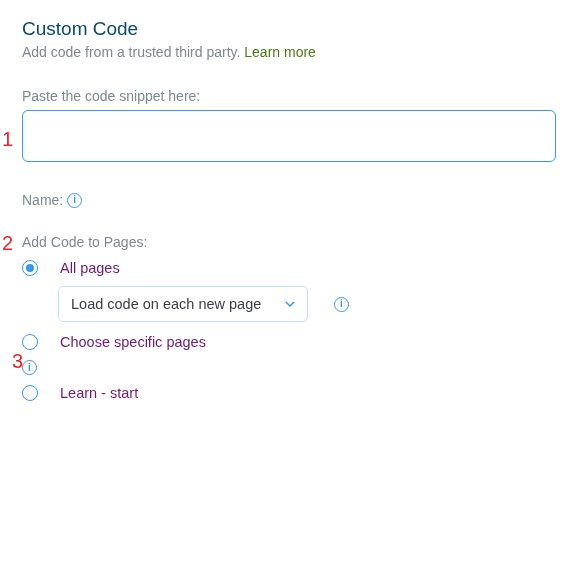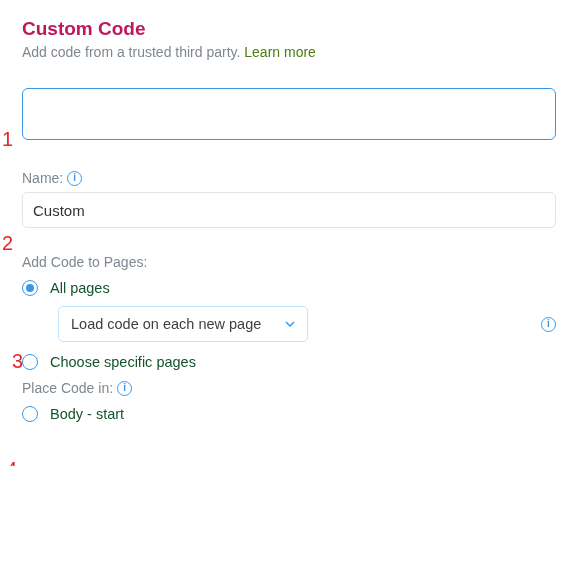--- a/index.html
+++ b/index.html
@@ -7,23 +7,23 @@
     margin: 0;
     padding: 18px 22px;
     font-family: -apple-system, BlinkMacSystemFont, "Segoe UI", Helvetica, Arial, sans-serif;
     width: 578px;
     color: #333;
     background: #fff;
     position: relative;
   }
   .title {
     font-size: 19px;
-    color: #be185d;
+    color: #0c4a6e;
     margin: 0 0 4px 0;
-    font-weight: 700;
+    font-weight: 400;
   }
   .subtitle {
     font-size: 14px;
     color: #7f8890;
     margin: 0 0 28px 0;
   }
   .subtitle a { color: #4d7c0f; text-decoration: none; }
   .field-label {
     font-size: 14px;
     color: #7f8890;
@@ -64,24 +64,24 @@
     border: 1px solid #dfe5eb;
     border-radius: 5px;
     padding: 0 10px;
     font-size: 15px;
     color: #333;
     outline: none;
   }
   .radio-row {
     display: flex;
     align-items: center;
-    gap: 12px;
+    gap: 22px;
     margin: 10px 0;
     font-size: 14.5px;
-    color: #14532d;
+    color: #701a75;
   }
   .radio {
     width: 16px;
     height: 16px;
     border: 1.5px solid #3899ec;
     border-radius: 50%;
     display: inline-flex;
     align-items: center;
     justify-content: center;
     flex-shrink: 0;
@@ -89,23 +89,22 @@
   .radio.checked::after {
     content: "";
     width: 8px;
     height: 8px;
     background: #3899ec;
     border-radius: 50%;
   }
   .select-row {
     display: flex;
     align-items: center;
-    gap: 20px;
+    gap: 26px;
     margin: 8px 0 12px 36px;
-    justify-content: space-between;
   }
   .select {
     width: 250px;
     height: 36px;
     border: 1px solid #c1e4fe;
     border-radius: 5px;
     display: flex;
     align-items: center;
     justify-content: space-between;
     padding: 0 12px;
@@ -134,29 +133,29 @@
 <span class="marker" style="top:232px;">2</span>
 <span class="marker" style="top:350px; left:12px;">3</span>
 <span class="marker" style="top:458px; left:6px;">4</span>
 
 <h1 class="title">Custom Code</h1>
 <p class="subtitle">
   <span>Add code from a trusted third party. </span><a href="#">Learn more</a>
 </p>
 
 <div class="section">
+  <div class="field-label">Paste the code snippet here:</div>
   <textarea class="code-textarea" style=""></textarea>
 </div>
 
 <div class="section">
   <div class="field-label">
     <span>Name:</span>
     <span class="info-icon">i</span>
   </div>
-  <input class="text-input" type="text" value="Custom" style="">
 </div>
 
 <div class="section" style="margin-bottom:0;">
   <div class="field-label">Add Code to Pages:</div>
 
   <div class="radio-row">
     <span class="radio checked"></span>
     <span>All pages</span>
   </div>
 
@@ -173,21 +172,20 @@
   </div>
 
   <div class="radio-row">
     <span class="radio"></span>
     <span>Choose specific pages</span>
   </div>
 </div>
 
 <div class="section">
   <div class="field-label">
-    <span>Place Code in:</span>
     <span class="info-icon">i</span>
   </div>
 
   <div class="radio-row">
     <span class="radio"></span>
-    <span>Body - start</span>
+    <span>Learn - start</span>
   </div>
 </div>
 
 </body></html>

